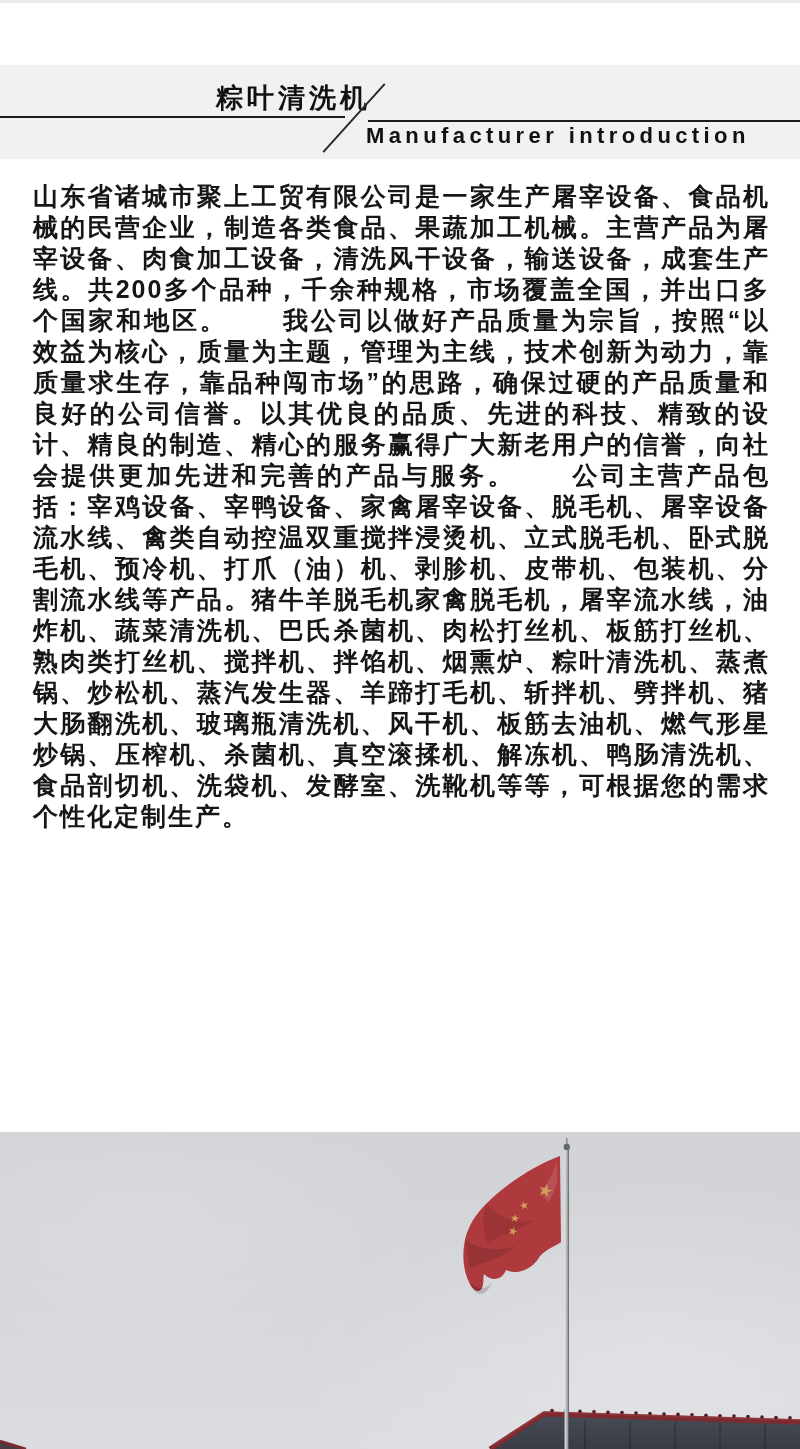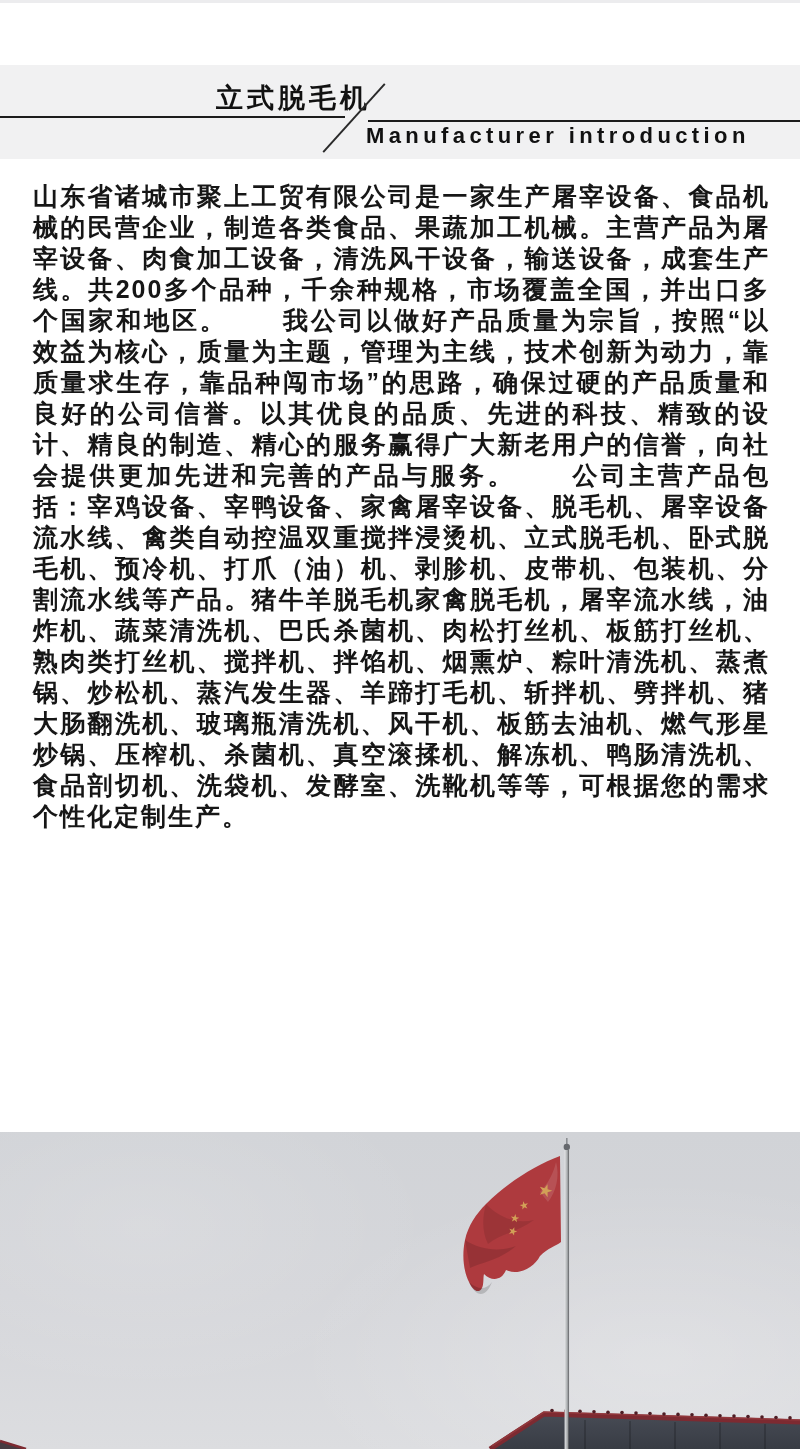--- a/index.html
+++ b/index.html
@@ -47,21 +47,21 @@
 </style>
 </head>
 <body>
 
 <div class="page">
 
   <div class="top-strip"></div>
 
   <div class="header-band">
     <div class="rule-left"></div>
-    <div class="cn-title">立式脱毛机</div>
+    <div class="cn-title">粽叶清洗机</div>
     <div class="slash"></div>
     <div class="rule-right"></div>
     <div class="en-title">Manufacturer introduction</div>
   </div>
 
   <div class="intro">山东省诸城市聚上工贸有限公司是一家生产屠宰设备、食品机械的民营企业，制造各类食品、果蔬加工机械。主营产品为屠宰设备、肉食加工设备，清洗风干设备，输送设备，成套生产线。共200多个品种，千余种规格，市场覆盖全国，并出口多个国家和地区。　　我公司以做好产品质量为宗旨，按照“以效益为核心，质量为主题，管理为主线，技术创新为动力，靠质量求生存，靠品种闯市场”的思路，确保过硬的产品质量和良好的公司信誉。以其优良的品质、先进的科技、精致的设计、精良的制造、精心的服务赢得广大新老用户的信誉，向社会提供更加先进和完善的产品与服务。　　公司主营产品包括：宰鸡设备、宰鸭设备、家禽屠宰设备、脱毛机、屠宰设备流水线、禽类自动控温双重搅拌浸烫机、立式脱毛机、卧式脱毛机、预冷机、打爪（油）机、剥胗机、皮带机、包装机、分割流水线等产品。猪牛羊脱毛机家禽脱毛机，屠宰流水线，油炸机、蔬菜清洗机、巴氏杀菌机、肉松打丝机、板筋打丝机、熟肉类打丝机、搅拌机、拌馅机、烟熏炉、粽叶清洗机、蒸煮锅、炒松机、蒸汽发生器、羊蹄打毛机、斩拌机、劈拌机、猪大肠翻洗机、玻璃瓶清洗机、风干机、板筋去油机、燃气形星炒锅、压榨机、杀菌机、真空滚揉机、解冻机、鸭肠清洗机、食品剖切机、洗袋机、发酵室、洗靴机等等，可根据您的需求个性化定制生产。</div>
 
   <div class="photo">
     <svg width="800" height="317" viewBox="0 0 800 317">
       <defs>

